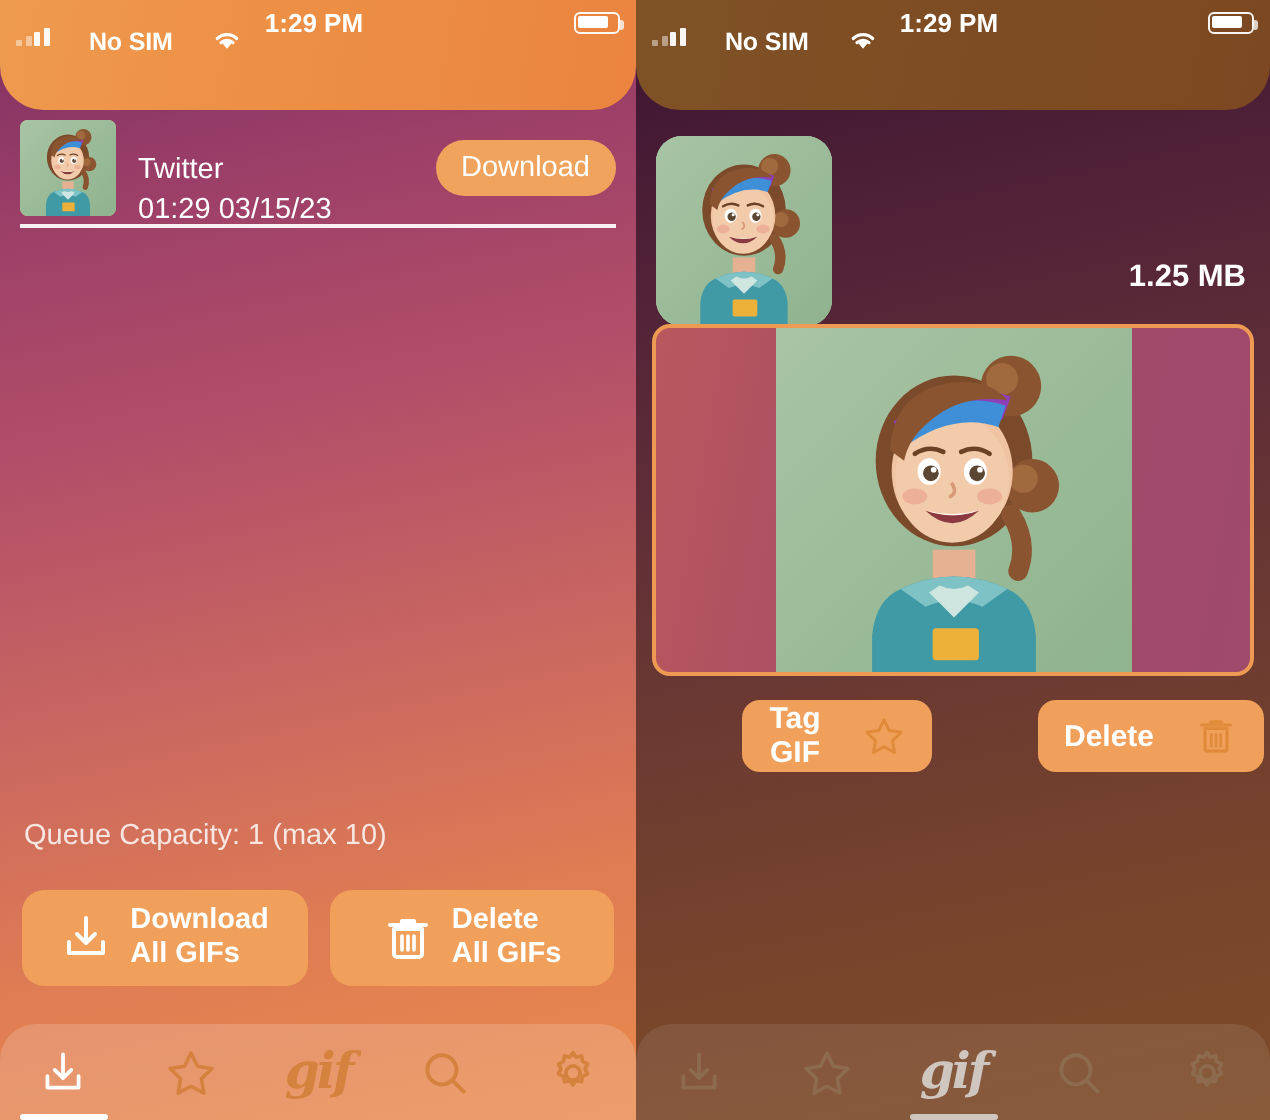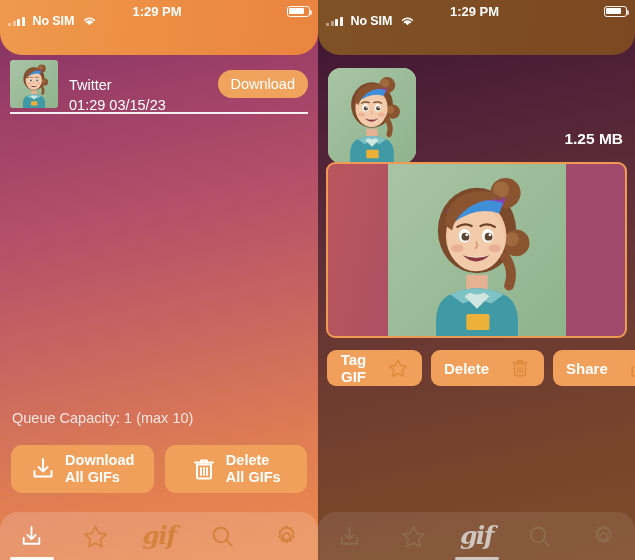--- a/index.html
+++ b/index.html
@@ -43,21 +43,21 @@
   .statusbar {
     position: absolute; top: 0; left: 0; right: 0;
     height: 22px;
     display: flex; align-items: center;
     padding: 0 8px;
     color: #fff;
     font-size: 12.5px; font-weight: bold;
     z-index: 6;
   }
   .panel.right .statusbar { color: #fff; }
-  .sb-left { display: flex; align-items: center; gap: 8px; margin-top: 20px; }
+  .sb-left { display: flex; gap: 20px; margin-top: 20px; }
   .sb-center { position: absolute; left: 0; right: 4px; text-align: center;
                font-size: 13px; font-weight: bold; pointer-events: none; }
   .sb-right { margin-left: auto; display: flex; align-items: center; }
 
   .dots { display: flex; align-items: flex-end; gap: 1.5px; height: 9px; }
   .dots i { display: block; width: 3px; background: #fff; border-radius: 0.5px; }
   .dots i:nth-child(1){ height:3px; opacity:.45 }
   .dots i:nth-child(2){ height:5px; opacity:.45 }
   .dots i:nth-child(3){ height:7px; opacity:.95 }
   .dots i:nth-child(4){ height:9px; opacity:.95 }
@@ -258,20 +258,21 @@
   }
   .action-btn {
     background: #f0a05a;
     border: none; border-radius: 9px;
     height: 36px;
     display: flex; align-items: center; justify-content: center; gap: 20px;
     color: #fff; font-size: 15px; font-weight: bold;
     font-family: inherit;
     padding: 0 13px;
     cursor: pointer;
+    margin-left: 44px;
   }
   .action-btn.tag   { flex: 0 0 95px; }
   .action-btn.del   { flex: 0 0 105px; }
   .action-btn.share { flex: 1; }
 
   
   .girl-svg { display: block; width: 100%; height: 100%; }
 </style>
 </head>
 <body>

